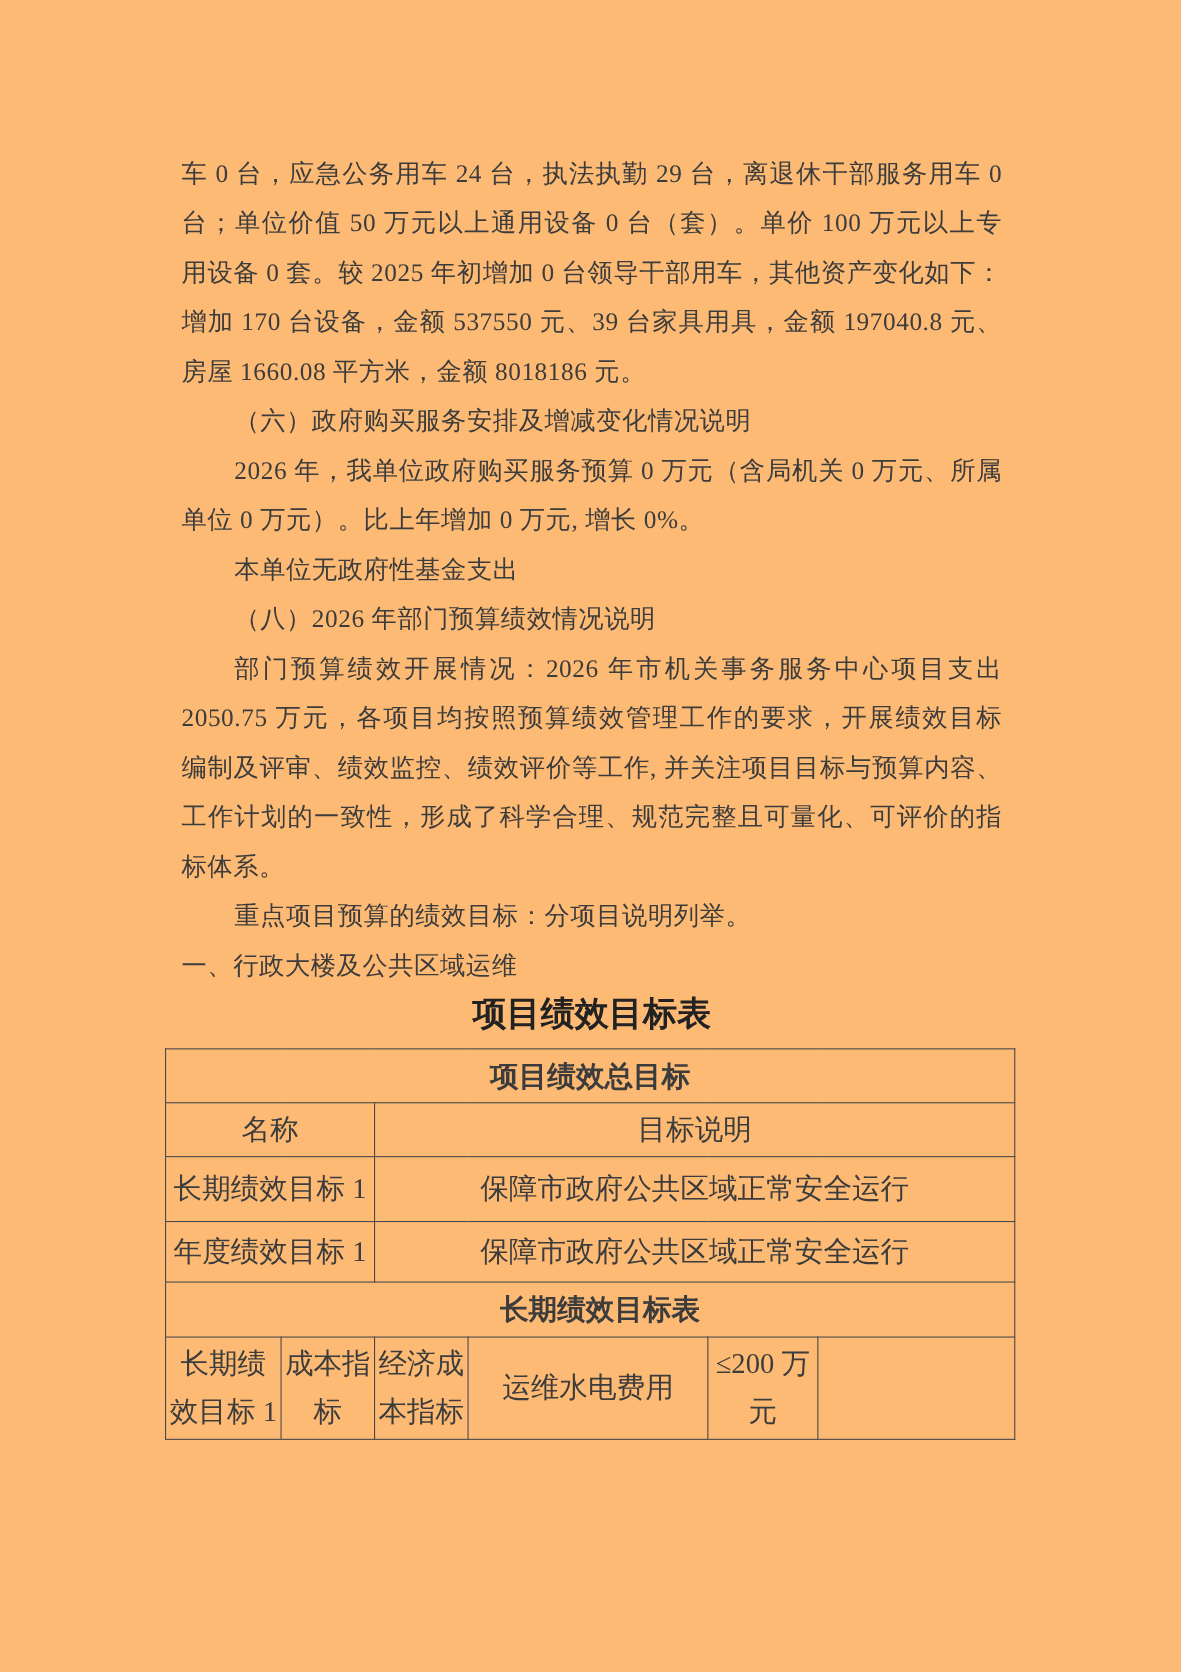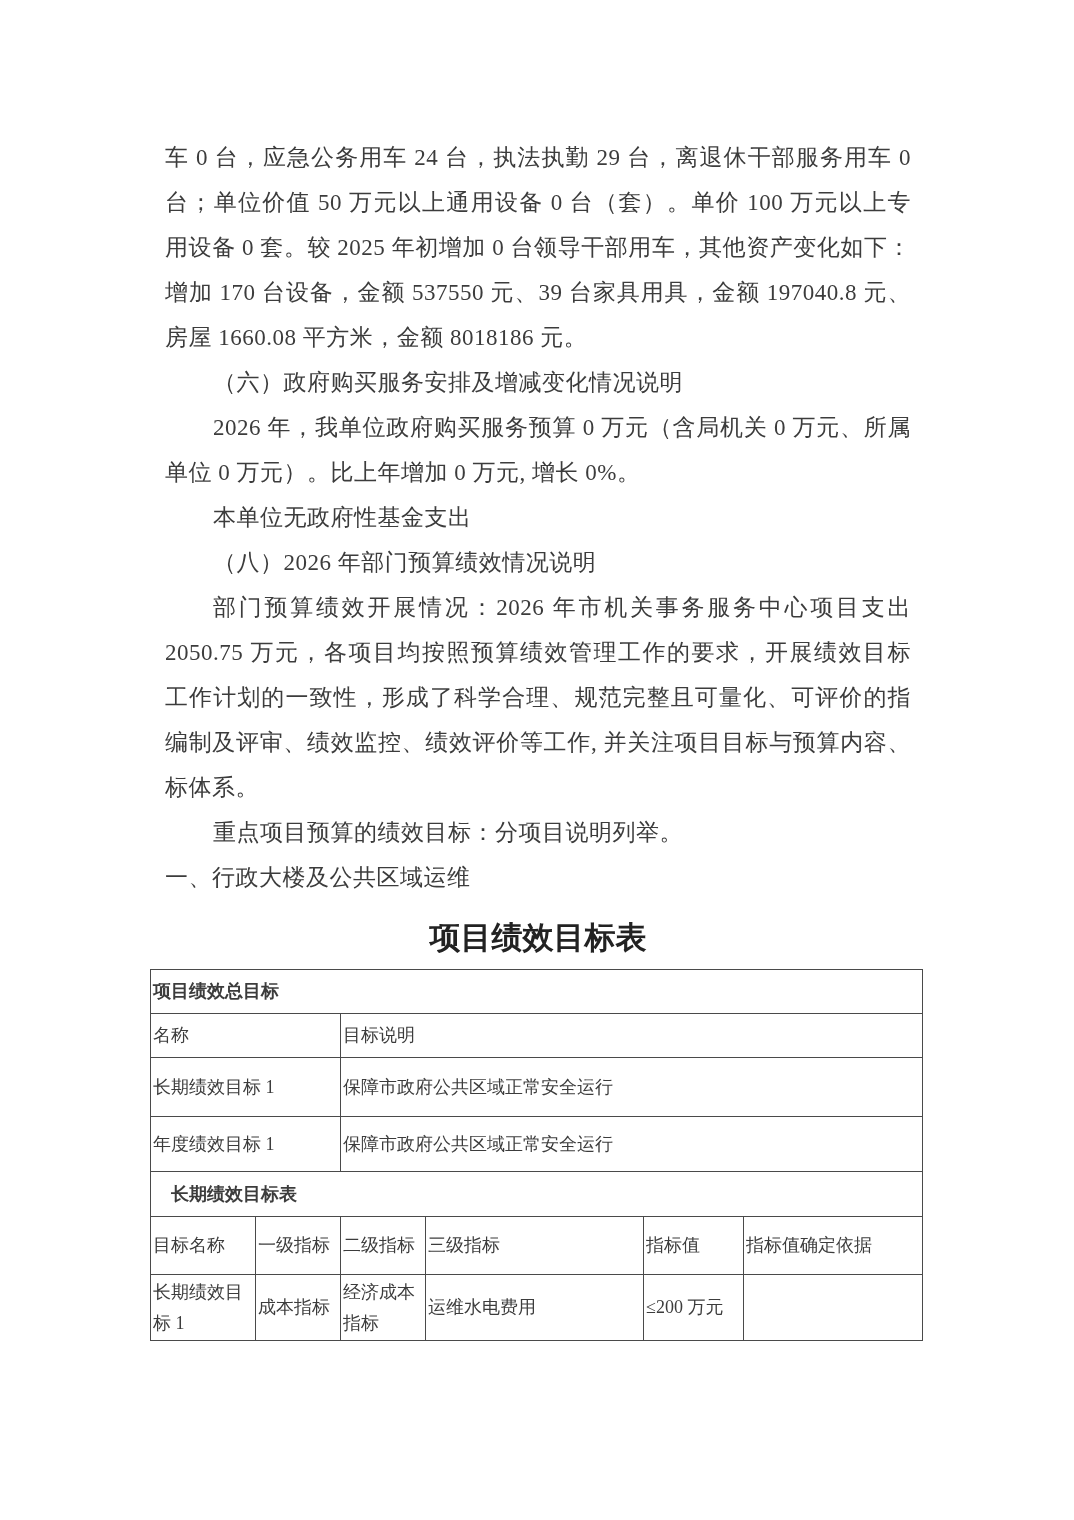--- a/index.html
+++ b/index.html
@@ -1,19 +1,19 @@
 <!DOCTYPE html>
 <html lang="zh"><head>
 <meta charset="utf-8">
 <style>
   html,body{margin:0;padding:0;background:#888;}
   .page{
     position:relative;
     width:1074px;height:1520px;
-    background:#ffffff;
+    background:#fdba74;
     margin:0 auto;
     overflow:hidden;
     font-family:"Liberation Serif", serif;
     color:#3c3c3c;
   }
   .content{
     position:absolute;
     left:165px;top:135px;
     width:746px;
   }
@@ -27,39 +27,40 @@
   .ln.just{
     text-align:justify;
     text-align-last:justify;
   }
   .ln.ind{
     padding-left:48px;
   }
   .doc-table-title{
     height:44px;
     line-height:44px;
-    margin-top:16px;
+    margin-top:0;
     text-align:center;
     font-size:31px;
     font-weight:bold;
     color:#222;
     font-family:"Liberation Sans", sans-serif;
   }
   table.perf{
     margin:9px 0 0 -15px;
     width:772px;
     border-collapse:collapse;
     table-layout:fixed;
   }
   table.perf td{
     border:1px solid #4a4a4a;
-    font-size:18px;
+    font-size:26px;
     color:#3c3c3c;
     padding:2px;
     line-height:1.7;
+    text-align:center;
     vertical-align:middle;
     overflow:hidden;
   }
   td.span-head{
     font-weight:bold;
     font-family:"Liberation Sans", sans-serif;
     font-size:24px;
     color:#2c2c2c;
   }
   td.left{
@@ -87,22 +88,22 @@
         <div class="ln just">用设备 0 套。较 2025 年初增加 0 台领导干部用车，其他资产变化如下：</div>
         <div class="ln just">增加 170 台设备，金额 537550 元、39 台家具用具，金额 197040.8 元、</div>
         <div class="ln">房屋 1660.08 平方米，金额 8018186 元。</div>
         <div class="ln ind">（六）政府购买服务安排及增减变化情况说明</div>
         <div class="ln ind just">2026 年，我单位政府购买服务预算 0 万元（含局机关 0 万元、所属</div>
         <div class="ln">单位 0 万元）。比上年增加 0 万元, 增长 0%。</div>
         <div class="ln ind">本单位无政府性基金支出</div>
         <div class="ln ind">（八）2026 年部门预算绩效情况说明</div>
         <div class="ln ind just">部门预算绩效开展情况：2026 年市机关事务服务中心项目支出</div>
         <div class="ln just">2050.75 万元，各项目均按照预算绩效管理工作的要求，开展绩效目标</div>
+        <div class="ln just">编制及评审、绩效监控、绩效评价等工作, 并关注项目目标与预算内容、</div>
         <div class="ln just">工作计划的一致性，形成了科学合理、规范完整且可量化、可评价的指</div>
-        <div class="ln just">编制及评审、绩效监控、绩效评价等工作, 并关注项目目标与预算内容、</div>
         <div class="ln">标体系。</div>
         <div class="ln ind">重点项目预算的绩效目标：分项目说明列举。</div>
         <div class="ln">一、行政大楼及公共区域运维</div>
       </div>
 
     <div class="doc-table-title">项目绩效目标表</div>
 
     <table class="perf">
       <colgroup>
         <col style="width:105px">
@@ -124,28 +125,20 @@
           <td colspan="2" class="left">长期绩效目标 1</td>
           <td colspan="4" class="left">保障市政府公共区域正常安全运行</td>
         </tr>
         <tr class="r4">
           <td colspan="2" class="left">年度绩效目标 1</td>
           <td colspan="4" class="left">保障市政府公共区域正常安全运行</td>
         </tr>
         <tr class="r5">
           <td colspan="6" class="span-head">长期绩效目标表</td>
         </tr>
-        <tr class="r6">
-          <td>目标名称</td>
-          <td>一级指标</td>
-          <td>二级指标</td>
-          <td>三级指标</td>
-          <td>指标值</td>
-          <td>指标值确定依据</td>
-        </tr>
         <tr class="r7">
           <td>长期绩效目标 1</td>
           <td>成本指标</td>
           <td>经济成本指标</td>
           <td>运维水电费用</td>
           <td>≤200 万元</td>
           <td></td>
         </tr>
       </tbody>
     </table>

